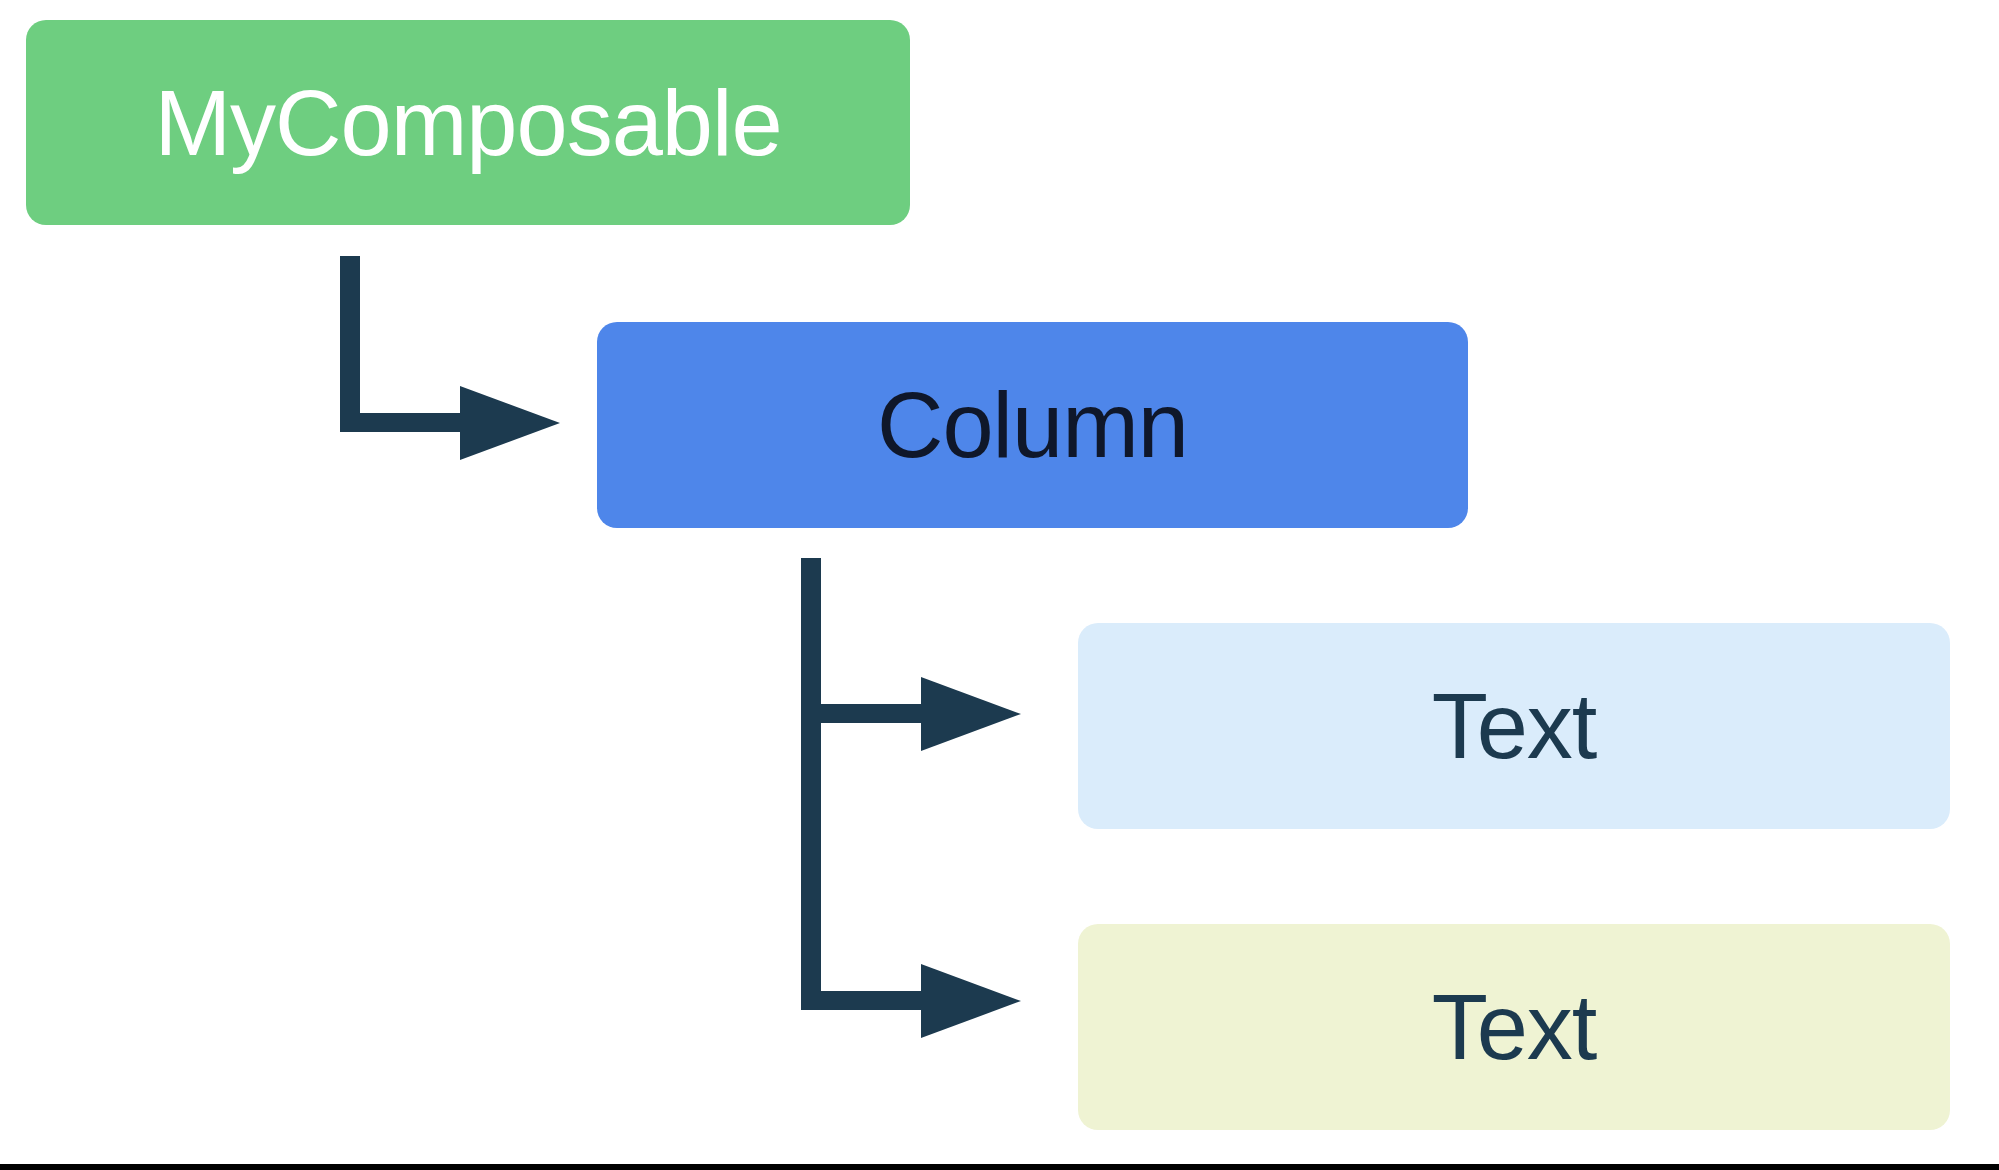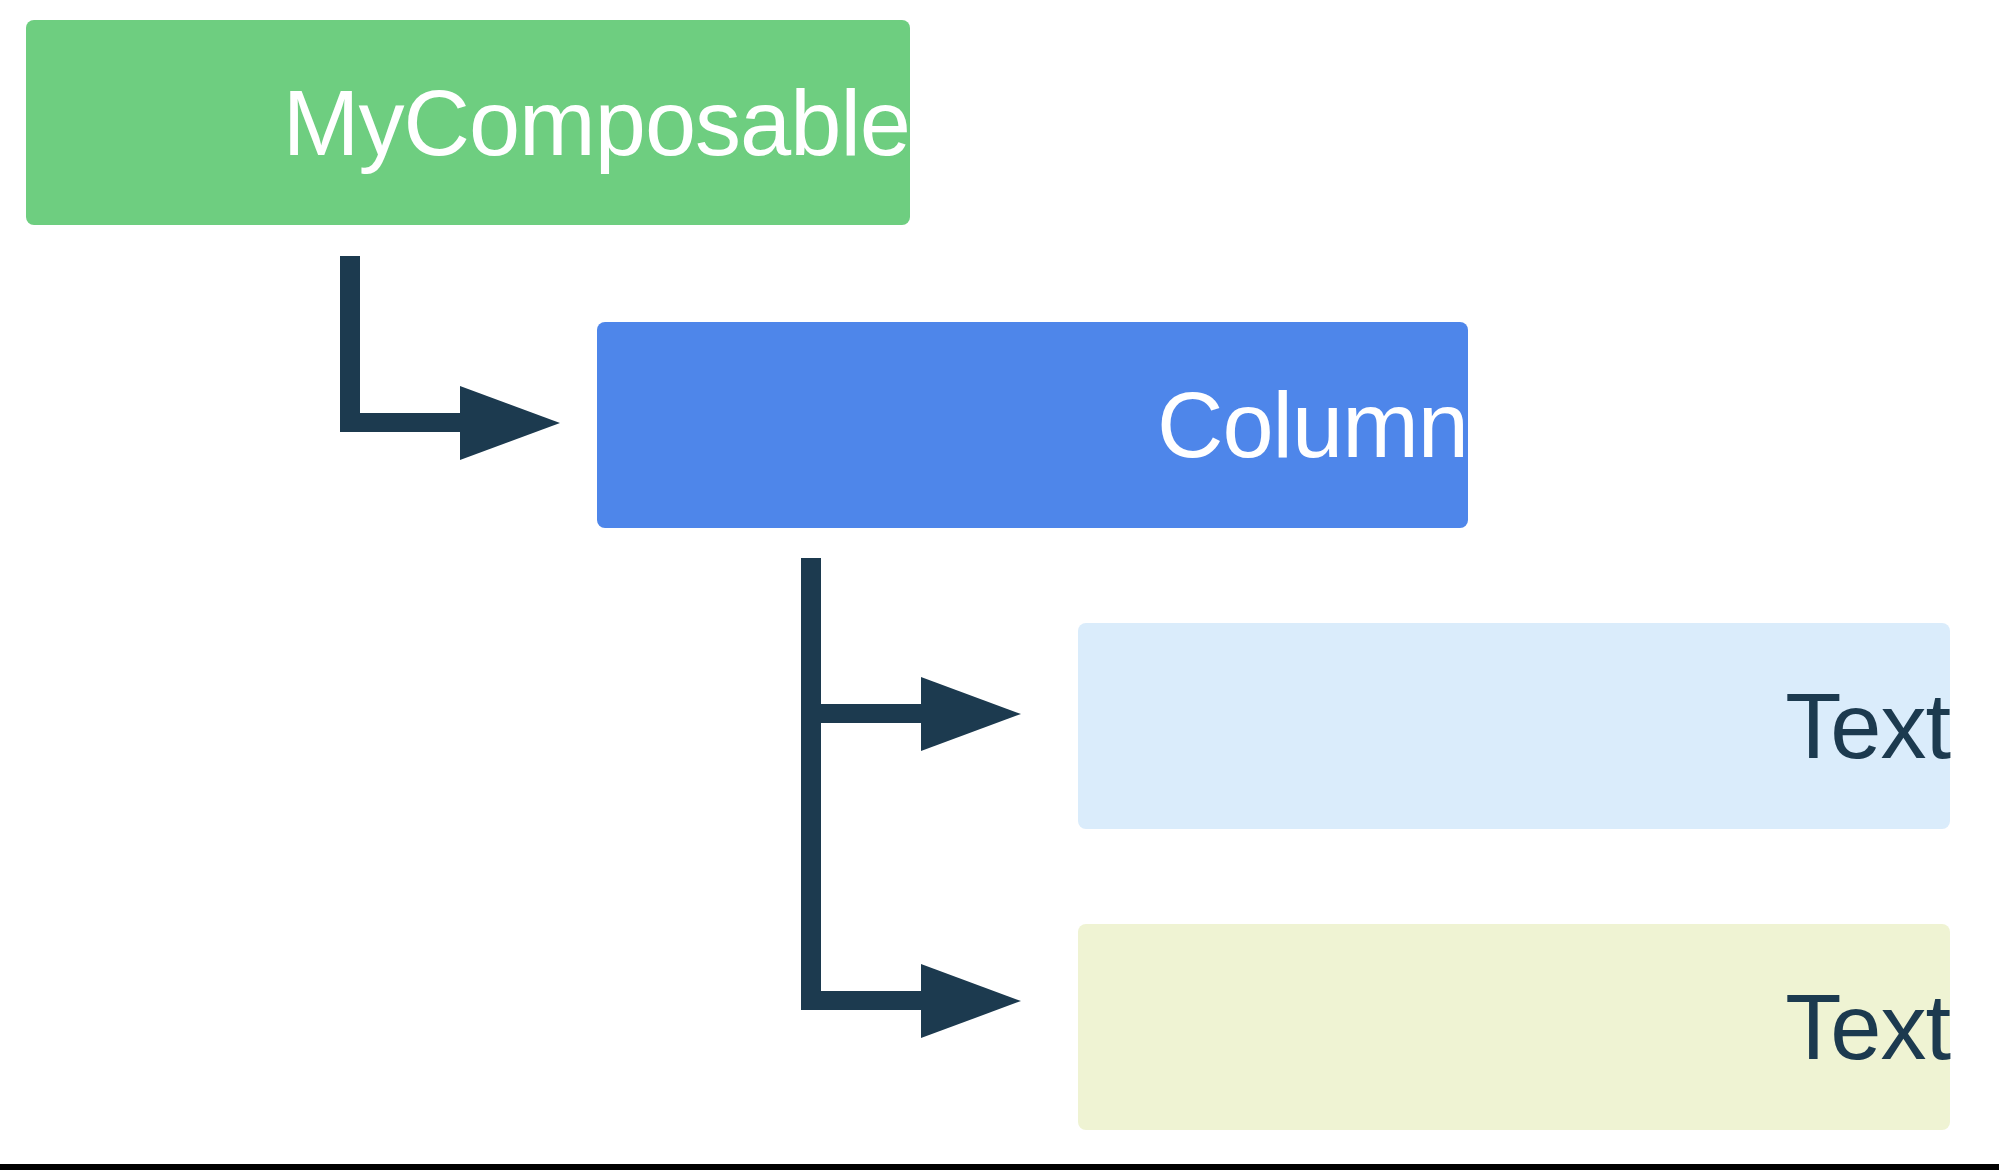--- a/index.html
+++ b/index.html
@@ -10,24 +10,24 @@
   }
   .canvas {
     position: relative;
     width: 1999px;
     height: 1170px;
     background: #ffffff;
     overflow: hidden;
   }
   .node {
     position: absolute;
-    border-radius: 8px;
+    border-radius: 20px;
     display: flex;
     align-items: center;
-    justify-content: flex-end;
+    justify-content: center;
     font-size: 92px;
     letter-spacing: -1px;
     line-height: 1;
     white-space: nowrap;
   }
   .node-root   { left: 26px;   top: 20px;  width: 884px; height: 205px; }
   .node-column { left: 597px;  top: 322px; width: 871px; height: 206px; }
   .node-text1  { left: 1078px; top: 623px; width: 872px; height: 206px; }
   .node-text2  { left: 1078px; top: 924px; width: 872px; height: 206px; }
 
@@ -69,21 +69,21 @@
 
   <div class="node node-root" style="background-color: rgb(110, 206, 128);">
     <span style="color: rgb(255, 255, 255);">MyComposable</span>
   </div>
 
   <div class="conn c1-v" style="background-color: rgb(28, 58, 79);"></div>
   <div class="conn c1-h" style="background-color: rgb(28, 58, 79);"></div>
   <div class="arrowhead c1-head" style="border-left-color: rgb(28, 58, 79);"></div>
 
   <div class="node node-column" style="background-color: rgb(78, 134, 234);">
-    <span style="color: #ffffff;">Column</span>
+    <span style="color: #0f172a;">Column</span>
   </div>
 
   <div class="conn c2-v" style="background-color: rgb(28, 58, 79);"></div>
   <div class="conn c2-h1" style="background-color: rgb(28, 58, 79);"></div>
   <div class="arrowhead c2-head1" style="border-left-color: rgb(28, 58, 79);"></div>
   <div class="conn c2-h2" style="background-color: rgb(28, 58, 79);"></div>
   <div class="arrowhead c2-head2" style="border-left-color: rgb(28, 58, 79);"></div>
 
   <div class="node node-text1" style="background-color: rgb(218, 236, 251);">
     <span style="color: rgb(28, 58, 79);">Text</span>

